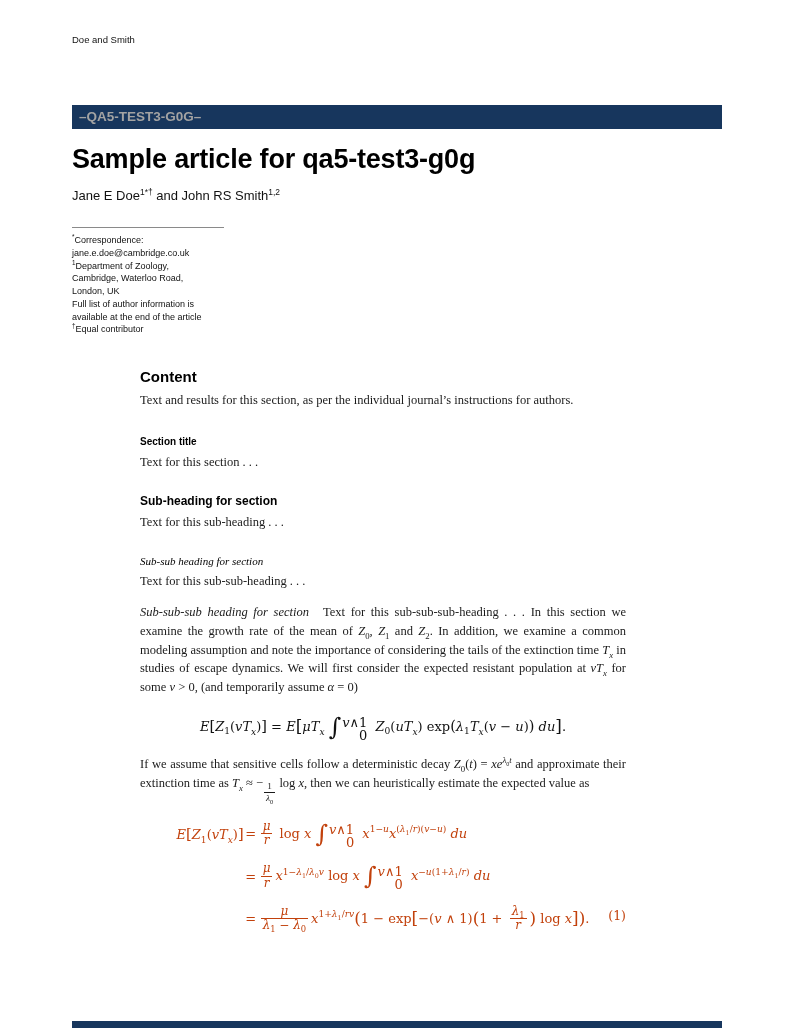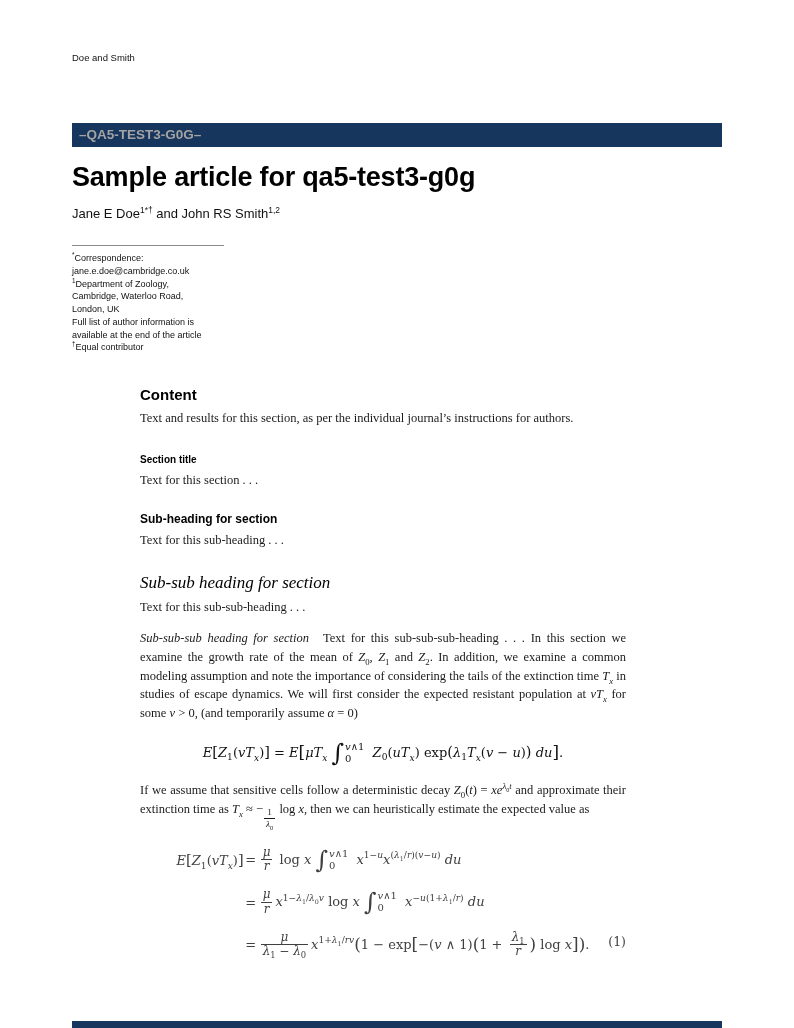--- a/index.html
+++ b/index.html
@@ -3,21 +3,21 @@
 <meta charset="utf-8">
 <title></title>
 <style>
   html,body{margin:0;padding:0;background:#ffffff;}
   .page{
     position:relative; width:794px; height:1028px; margin:0 auto;
     background:#fff; box-sizing:border-box; padding:0 72px; overflow:hidden;
     font-family:"Liberation Serif", serif; color:#1a1a1a;
   }
   
-  .running-head{padding-top:52px; font-family:"Liberation Sans",sans-serif; font-size:9.5px; color:#111;}
+  .running-head{padding-top:34px; font-family:"Liberation Sans",sans-serif; font-size:9.5px; color:#111;}
   .banner{margin-top:60px; height:24px; line-height:24px; background:#17365d; color:#a3a3a3;
     font-family:"Liberation Sans",sans-serif; font-weight:bold; font-size:13.5px; padding-left:7px; box-sizing:border-box;}
   .title{margin:15px 0 0 0; font-family:"Liberation Sans",sans-serif; font-weight:bold; font-size:27px; letter-spacing:-0.2px; color:#000;}
   .authors{margin-top:13px; font-family:"Liberation Sans",sans-serif; font-size:13px; color:#111;}
   .authors sup{font-size:65%;}
   
   .row{display:flex; margin-top:24px; align-items:flex-start;}
   .sidenotes{width:152px; flex:0 0 152px; border-top:1px solid #8a8a8a; padding-top:6px;
     font-family:"Liberation Sans",sans-serif; font-size:9px; line-height:1.42; color:#111;}
   .sidenotes sup{font-size:70%;}
@@ -25,38 +25,38 @@
     padding:10px 14px 12px 14px;}
   .abs-head{font-family:"Liberation Sans",sans-serif; font-weight:bold; font-size:13px; margin-bottom:10px; color:#000;}
   .abs-item{margin:8px 0; font-size:12.5px;}
   .abs-item b{font-family:"Liberation Sans",sans-serif; font-size:12px;}
   
   .maincol{margin-left:68px; width:486px; margin-top:32px;}
   h2,h3,h4{margin:0; color:#000;}
   .h-content{font-family:"Liberation Sans",sans-serif; font-weight:bold; font-size:15px; margin-bottom:6px;}
   .h-section{font-family:"Liberation Sans",sans-serif; font-weight:bold; font-size:10px; margin-top:26px; margin-bottom:6px;}
   .h-sub{font-family:"Liberation Sans",sans-serif; font-weight:bold; font-size:12px; margin-top:22px; margin-bottom:5px;}
-  .h-subsub{font-family:"Liberation Serif",serif; font-style:italic; font-weight:normal; font-size:17px; margin-top:24px; margin-bottom:5px;}
+  .h-subsub{font-family:"Liberation Serif",serif; font-style:italic; font-weight:normal; font-size:11px; margin-top:24px; margin-bottom:5px;}
   p.body{font-size:12.5px; line-height:1.5; text-align:justify; margin:0 0 12px 0;}
   .runin{margin-top:24px;}
   .runin-h{font-style:italic; margin-right:14px;}
   
   .eq-center{font-family:"DejaVu Serif",serif; text-align:center; font-size:13px; margin:18px 0 16px 0; color:#111;}
-  .eqalign{font-family:"DejaVu Serif",serif; font-size:13px; color:#404040; display:grid;
+  .eqalign{font-family:"DejaVu Serif",serif; font-size:13px; color:#c2410c; display:grid;
     grid-template-columns:max-content 14px max-content; justify-content:center; align-items:center;
     row-gap:14px; position:relative; margin:16px 0 0 0;}
   .eq-lhs{justify-self:end;}
   .eq-mid{text-align:center;}
   .eq-rhs{justify-self:start;}
   .eqnum{position:absolute; right:0; bottom:10px; font-size:12.5px;}
   sup{font-size:70%; line-height:0;}
   sub{font-size:70%; line-height:0;}
   .int{font-size:185%; font-style:normal; vertical-align:-0.18em; line-height:1; font-family:"DejaVu Serif",serif;}
   .lims{display:inline-flex; flex-direction:column; justify-content:space-between; height:22px;
-    font-size:10px; line-height:1; vertical-align:middle; margin:0 4px 0 1px; text-align:left;}
+    font-size:13px; line-height:1; vertical-align:middle; margin:0 4px 0 1px; text-align:right;}
   .lims .u,.lims .l{display:block;}
   .d1{font-size:112%;}
   .d2{font-size:130%; vertical-align:-0.08em;}
   .frac{display:inline-flex; flex-direction:column; text-align:center; vertical-align:middle;
     line-height:1.15; margin:0 3px; font-size:92%;}
   .frac .n{display:block; padding:0 2px; border-bottom:1px solid currentColor;}
   .frac .d{display:block; padding:0 2px;}
   .frac.sm{font-size:74%; vertical-align:-0.3em; margin:0 1px;}
   
   .footer-bar{position:absolute; left:72px; bottom:0; width:650px; height:7px; background:#17365d;}

